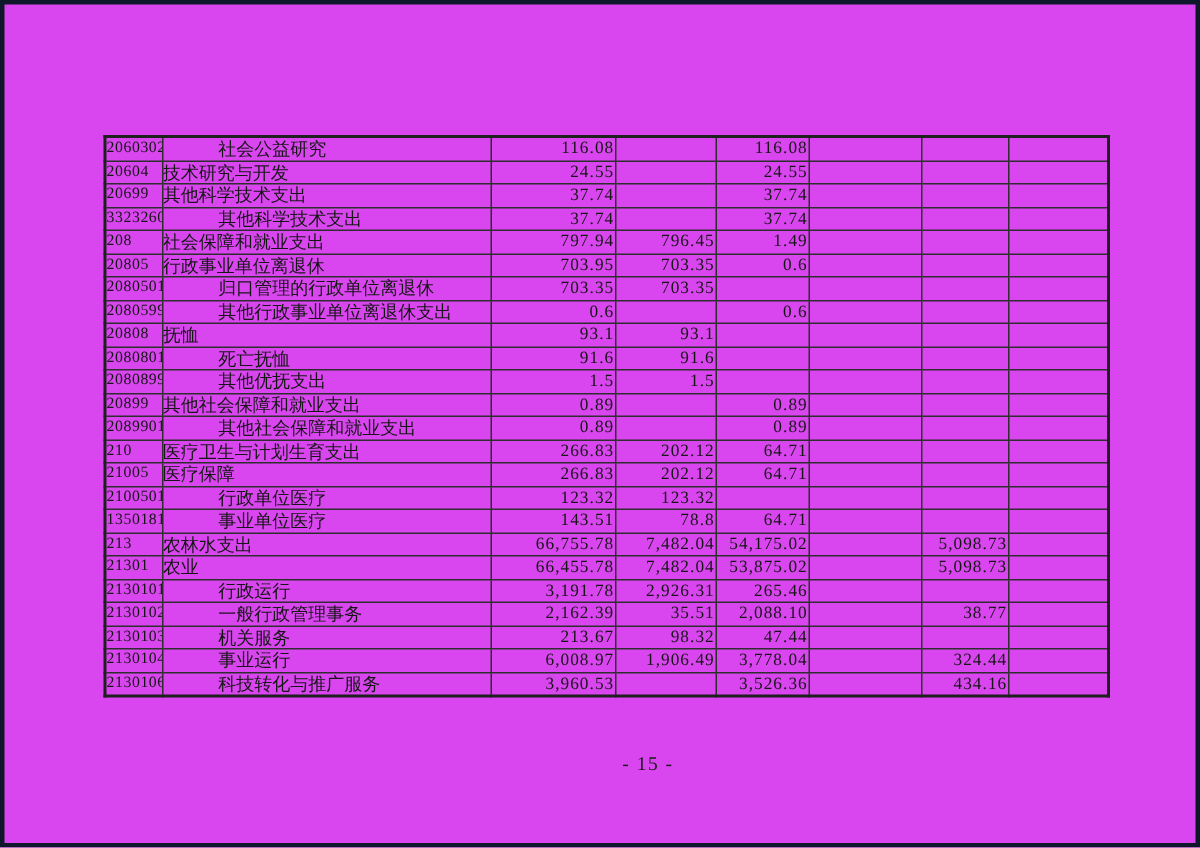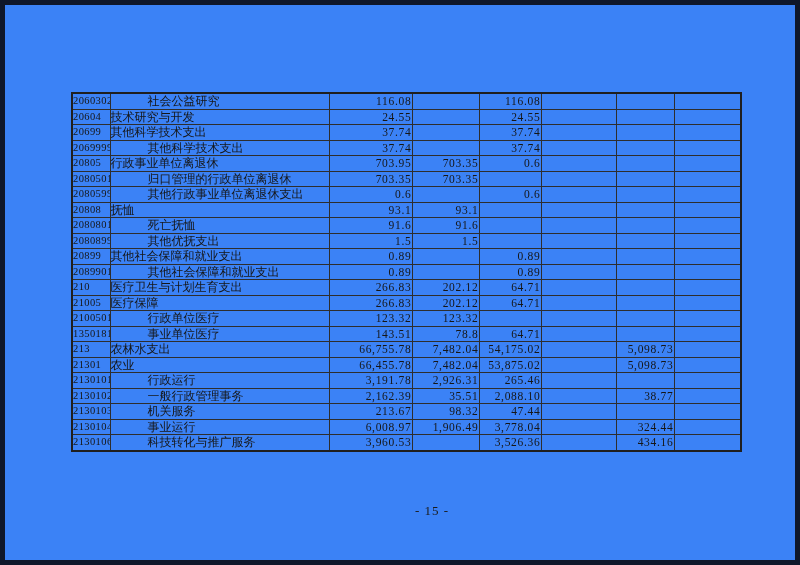--- a/index.html
+++ b/index.html
@@ -3,22 +3,22 @@
 <meta charset="utf-8">
 <style>
   html, body { margin:0; padding:0; }
   body {
     width:800px; height:565px; position:relative;
     background:#ffffff;
     font-family:"Liberation Serif","DejaVu Serif",serif;
   }
   .page {
     position:absolute; inset:0; box-sizing:border-box;
-    background:#3b82f6;
-    border:5px solid #0f172a;
+    background:#d946ef;
+    border:3px solid #0f172a;
   }
   table.budget {
     position:absolute; left:66px; top:87px; width:669px;
     border-collapse:collapse; table-layout:fixed;
     border:2px solid #1f1f1f;
   }
   table.budget td {
     border:1px solid #2e2e2e;
     height:14.5px;
     padding:0;
@@ -95,25 +95,35 @@
     <td class="code">20699</td>
     <td class="name">其他科学技术支出</td>
     <td class="num">37.74</td>
     <td class="num"></td>
     <td class="num">37.74</td>
     <td class="num"></td>
     <td class="num"></td>
     <td class="num"></td>
   </tr>
         <tr>
-    <td class="code">2069999</td>
+    <td class="code">3323260</td>
     <td class="name indent">其他科学技术支出</td>
     <td class="num">37.74</td>
     <td class="num"></td>
     <td class="num">37.74</td>
+    <td class="num"></td>
+    <td class="num"></td>
+    <td class="num"></td>
+  </tr>
+        <tr>
+    <td class="code">208</td>
+    <td class="name">社会保障和就业支出</td>
+    <td class="num">797.94</td>
+    <td class="num">796.45</td>
+    <td class="num">1.49</td>
     <td class="num"></td>
     <td class="num"></td>
     <td class="num"></td>
   </tr>
         <tr>
     <td class="code">20805</td>
     <td class="name">行政事业单位离退休</td>
     <td class="num">703.95</td>
     <td class="num">703.35</td>
     <td class="num">0.6</td>

